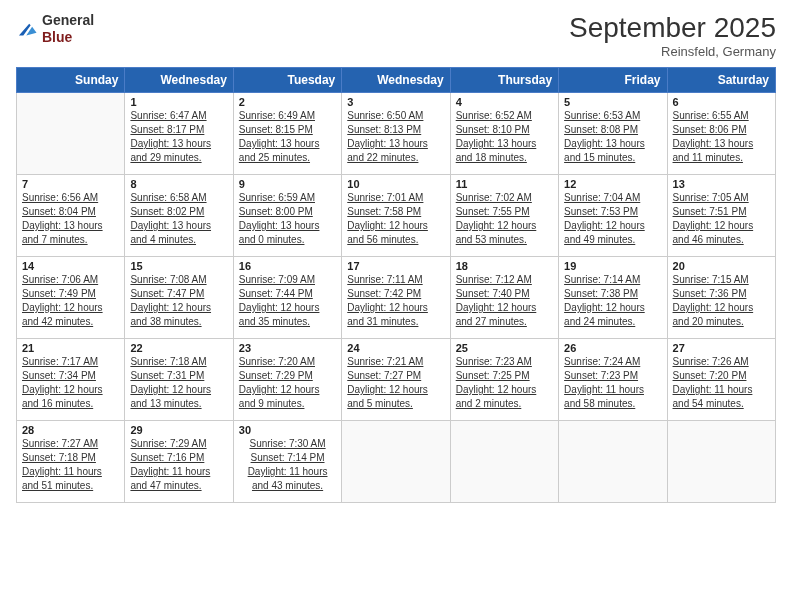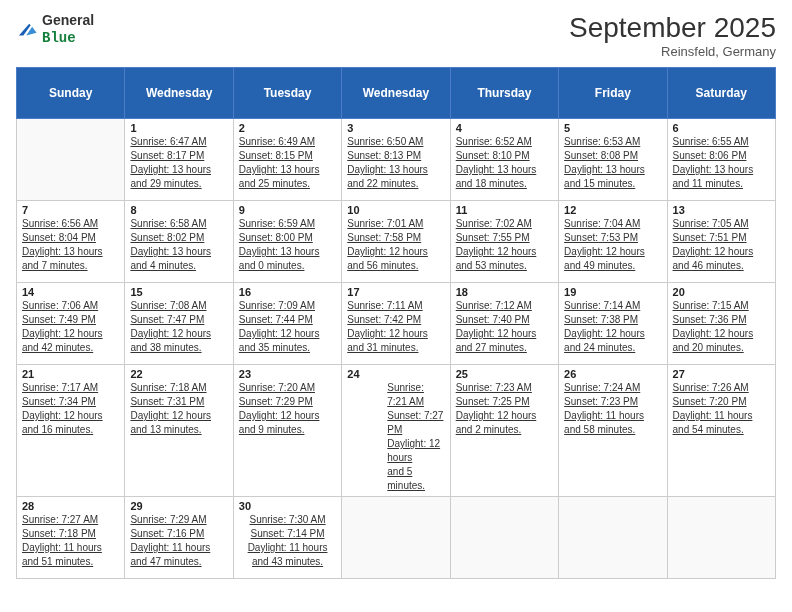--- a/index.html
+++ b/index.html
@@ -24,21 +24,21 @@
       display: flex;
       align-items: center;
       gap: 4px;
     }
     .logo-text {
       font-size: 14px;
       font-weight: bold;
       line-height: 1.2;
     }
     .logo-general { color: #333; }
-    .logo-blue { color: #15803d; font-family: Liberation Mono, monospace; }
+    .logo-blue { color: #7f1d1d; }
     .logo-icon {
       width: 22px;
       height: 22px;
     }
     .title-block {
       text-align: right;
     }
     .month-title {
       font-size: 28px;
       font-weight: normal;
@@ -51,22 +51,22 @@
     table {
       width: 100%;
       border-collapse: collapse;
       table-layout: fixed;
     }
     th {
       background-color: #2563b0;
       color: #fff;
       font-size: 12px;
       font-weight: bold;
-      text-align: center;
-      padding: 18px 6px;
+      text-align: right;
+      padding: 5px 6px;
       border: 1px solid #4a7cc7;
     }
     td {
       border: 1px solid #ccc;
       vertical-align: top;
       padding: 3px 5px;
       font-size: 9.5px;
       color: #333;
       height: 82px;
     }
@@ -285,21 +285,21 @@
           </td>
           <td>
             <span class="day-num">23</span>
             <div class="day-info" style="white-space: pre-line;">Sunrise: 7:20 AM
 Sunset: 7:29 PM
 Daylight: 12 hours
 and 9 minutes.</div>
           </td>
           <td>
             <span class="day-num">24</span>
-            <div class="day-info" style="white-space: pre-line; margin-left: 40px;">Sunrise: 7:21 AM
+            <div class="day-info" style="white-space: pre-line;">Sunrise: 7:21 AM
 Sunset: 7:27 PM
 Daylight: 12 hours
 and 5 minutes.</div>
           </td>
           <td>
             <span class="day-num">25</span>
             <div class="day-info" style="white-space: pre-line;">Sunrise: 7:23 AM
 Sunset: 7:25 PM
 Daylight: 12 hours
 and 2 minutes.</div>

